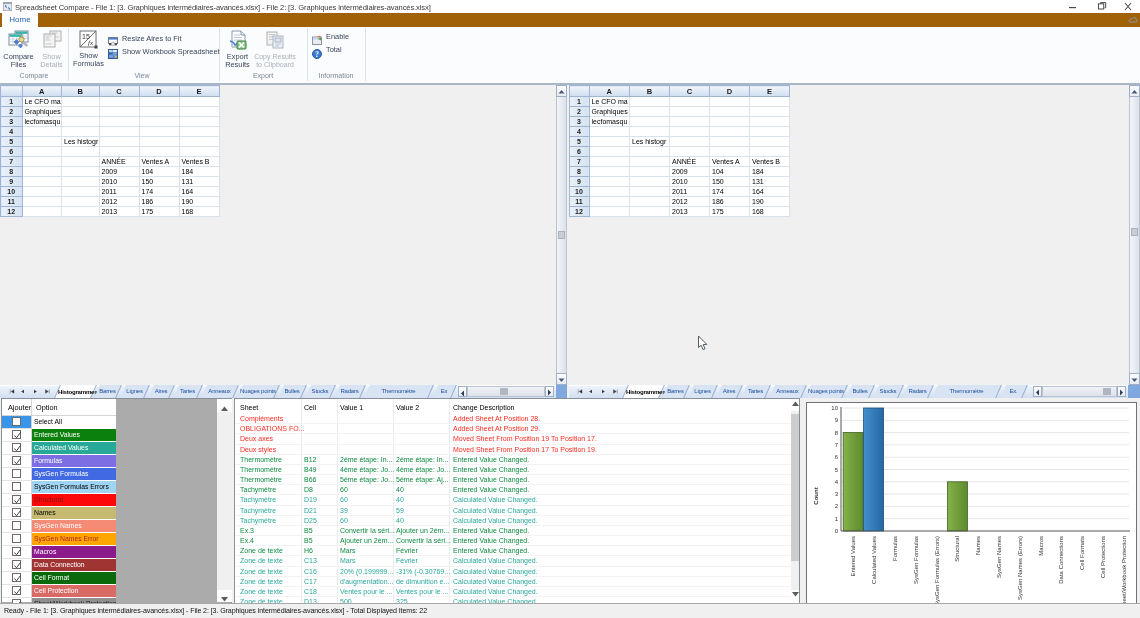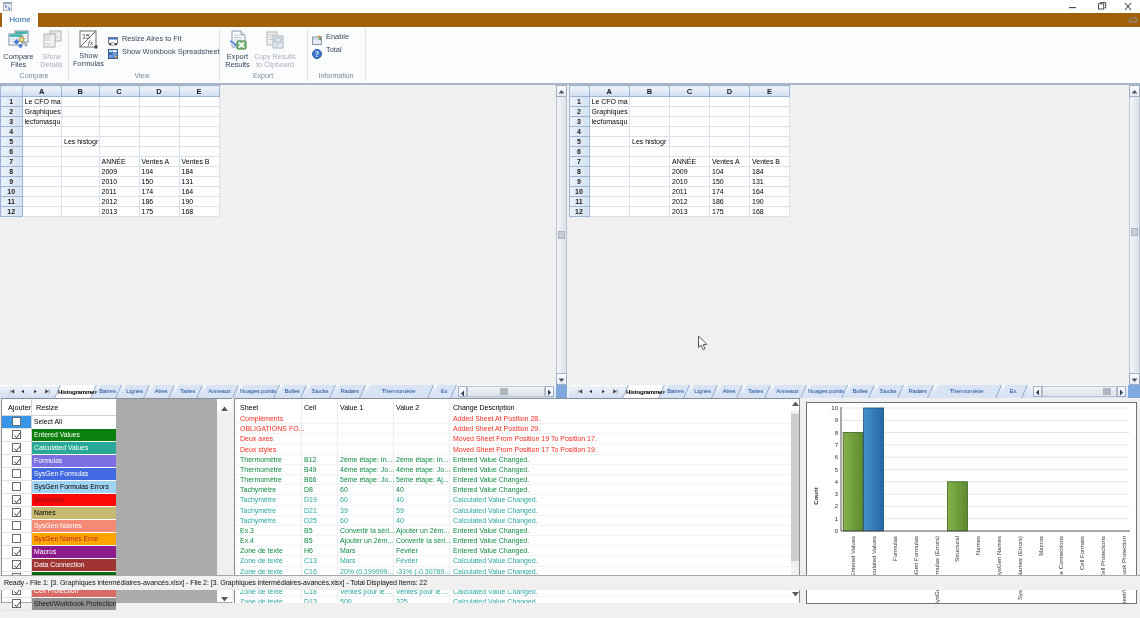--- a/index.html
+++ b/index.html
@@ -31,39 +31,40 @@
 
 .tabrow{top:385px;height:13px;background:linear-gradient(#eef3fa,#d2dff0);border-top:1px solid #fff;overflow:hidden}
 .stab{position:absolute;top:0;height:13px;background:#d8e4f3;transform:skewX(-24deg);border-right:1px solid #93abce}
 .stab span{display:block;transform:skewX(24deg);font-size:6px;letter-spacing:-0.2px;color:#1d4e9e;text-align:center;line-height:13px;white-space:nowrap}
 .stab.act{background:#fff;border-left:1px solid #8fa8cb}
 .stab.act span{color:#000;font-weight:bold;font-size:6.1px;letter-spacing:-0.25px}
 
 #optpanel{left:1px;top:398px;width:231px;height:205px;background:#ababab;border:1px solid #898f98;border-bottom:none}
 #restable{left:234px;top:398px;width:566px;height:205px;background:#fff;border:1px solid #898f98;border-bottom:none;overflow:hidden;font-size:7px}
 #chartpanel{left:806px;top:402px;width:331px;height:202px;background:#fff;border:1px solid #6e7278}
-#statusbar{left:0;top:575px;width:1140px;height:15px;background:#f0f0f0;border-top:1px solid #a8a8a8;font-size:7.1px;letter-spacing:-0.1px;color:#111}
+#statusbar{left:0;top:603px;width:1140px;height:15px;background:#f0f0f0;border-top:1px solid #a8a8a8;font-size:7.1px;letter-spacing:-0.1px;color:#111}
 .opt-row{position:absolute;left:0;width:216px;height:13px}
 .opt-color{position:absolute;left:30px;top:0px;width:84px;height:12px;font-size:6.8px;line-height:12px;padding-left:2px;white-space:nowrap;overflow:hidden}
 .cb{position:absolute;left:10px;top:1px;width:9px;height:9px;border:1px solid #6a6a6a;background:#fff;text-align:center}
 .cb svg{position:absolute;left:0px;top:0px}
 .tr-row{position:absolute;left:0;width:566px;height:10.2px;white-space:nowrap;overflow:hidden}
 .tr-row i{position:absolute;top:0;font-style:normal;line-height:10.2px;white-space:nowrap}
 .c1{left:5px}.c2{left:69px}.c3{left:105px}.c4{left:161px}.c5{left:218px}
 .red{color:#fd2b20}.grn{color:#0e8a42}.tea{color:#2aa89c}
 </style></head>
 <body>
 
 <div id="titlebar" class="ab">
   <svg class="ab" style="left:3px;top:2px" width="9" height="9" viewBox="0 0 9 9">
       <rect x="0" y="0" width="9" height="9" fill="#e8eaed" stroke="#888"></rect>
       <rect x="0" y="0" width="9" height="2" fill="#9aa7b8"></rect>
       <path d="M1.5 4 L4 6.5 L3 3 Z" fill="#3a6fd8"></path>
       <path d="M7.5 7 L5 4.5 L6 8 Z" fill="#3a6fd8"></path>
     </svg>
+  <div id="title-text" class="ab">Spreadsheet Compare - File 1: [3. Graphiques intermédiaires-avancés.xlsx] - File 2: [3. Graphiques intermédiaires-avancés.xlsx]</div>
   <svg class="ab" style="left:1068px;top:2px" width="70" height="9" viewBox="0 0 70 9">
     <rect x="1" y="5" width="7" height="1.2" fill="#4a4a4a"></rect>
     <rect x="30.5" y="1.8" width="5.2" height="5.2" fill="none" stroke="#4a4a4a" stroke-width="1"></rect>
     <path d="M32.5 1.8 V0.6 H37.7 V5.8 H36.5" fill="none" stroke="#4a4a4a" stroke-width="1"></path>
     <path d="M57 1 L63 8 M63 1 L57 8" stroke="#4a4a4a" stroke-width="1.1"></path>
   </svg>
 </div>
 
 <div id="tabstrip" class="ab">
     <div id="hometab" class="ab">Home</div>
@@ -516,21 +517,21 @@
 <div class="ab" style="left:1042px;top:386px;width:75px;height:11px;background:linear-gradient(#f0f3f7,#dde2ea);border:1px solid #b9c3d2"></div>
 <div class="ab" style="left:1103px;top:388px;width:8px;height:7px;background:#b0b6c0"></div>
 <div class="ab sb-btn" style="left:1117px;top:386px;width:9px;height:11px"><svg width="7" height="9">
       <path d="M5 4.5 L2 1.5 V7.5 Z" fill="#2b3b55"></path>
     </svg></div>
 <div class="ab" style="left:1128px;top:385px;width:11.5px;height:12.5px;background:#7fa8df"></div>
 
 <div id="optpanel" class="ab">
   <div class="ab" style="left:0;top:0;width:114px;height:203px;background:#fff"></div>
   <div class="ab" style="left:6px;top:3.5px;font-size:7.3px;color:#000">Ajouter</div>
-  <div class="ab" style="left:34px;top:3.5px;font-size:7.3px;color:#000">Resize</div>
+  <div class="ab" style="left:34px;top:3.5px;font-size:7.3px;color:#000">Option</div>
   <div class="ab" style="left:29px;top:0;width:1px;height:203px;background:#d4d4d4"></div>
   <div class="ab" style="left:0px;top:15.5px;width:114px;height:1px;background:#d4d4d4"></div>
   <div id="optrows" class="ab" style="left:0;top:16.5px;width:216px">
 <div class="opt-row" style="top:0px">
         <div class="ab" style="left:0;top:0;width:29px;height:12px;background:#3895e8;"></div>
         <span class="cb"></span>
         <div class="opt-color" style="background:#ffffff;color:#000000">Select All</div>
       </div>
 <div class="opt-row" style="top:13px">
         <div class="ab" style="left:0;top:0;width:29px;height:12px;"></div>

